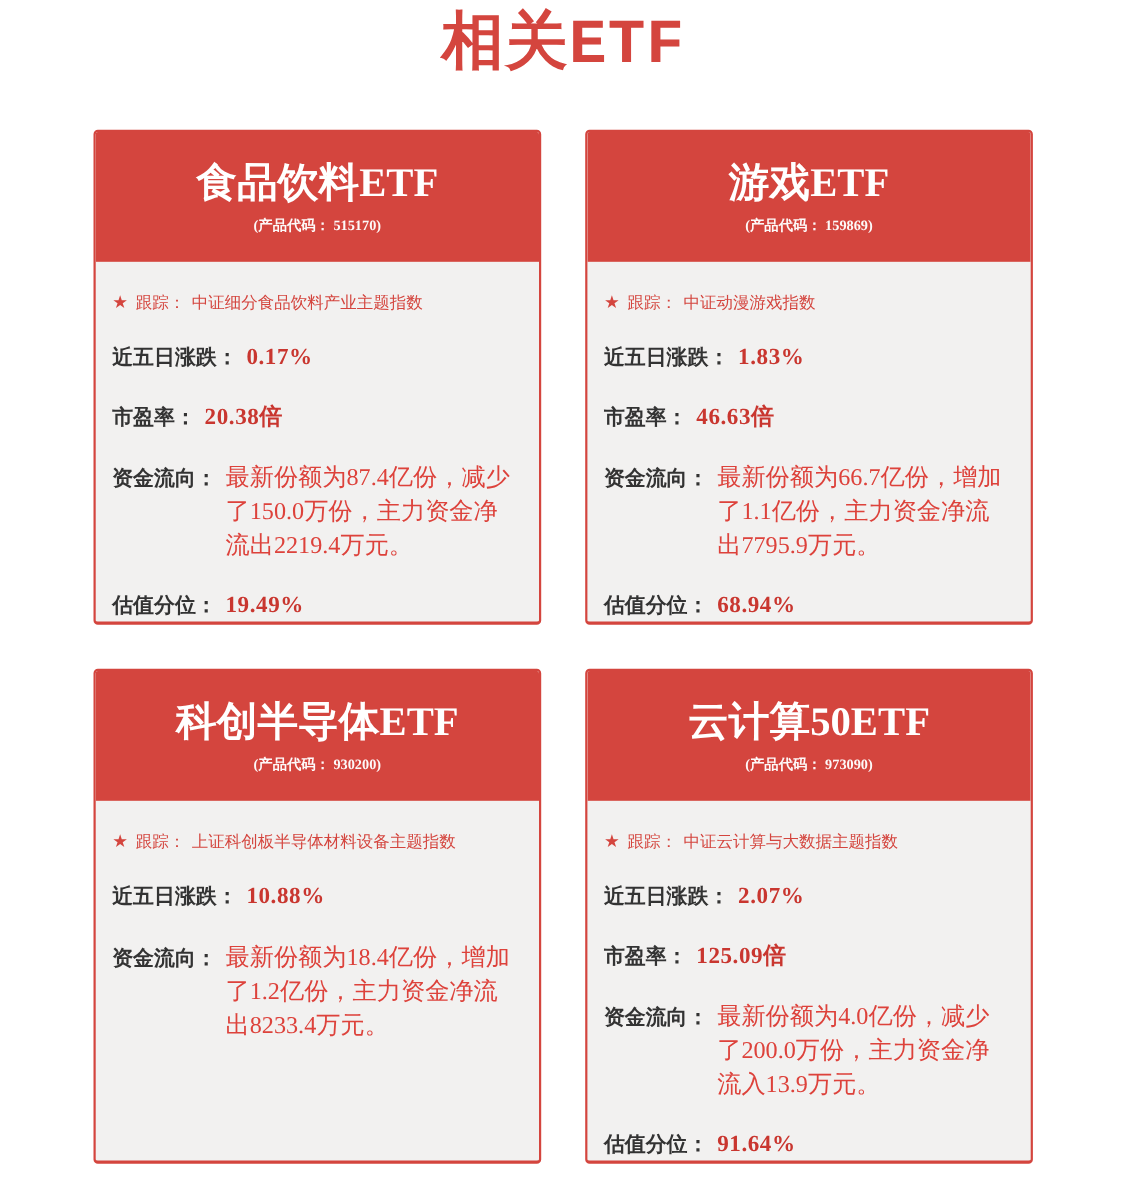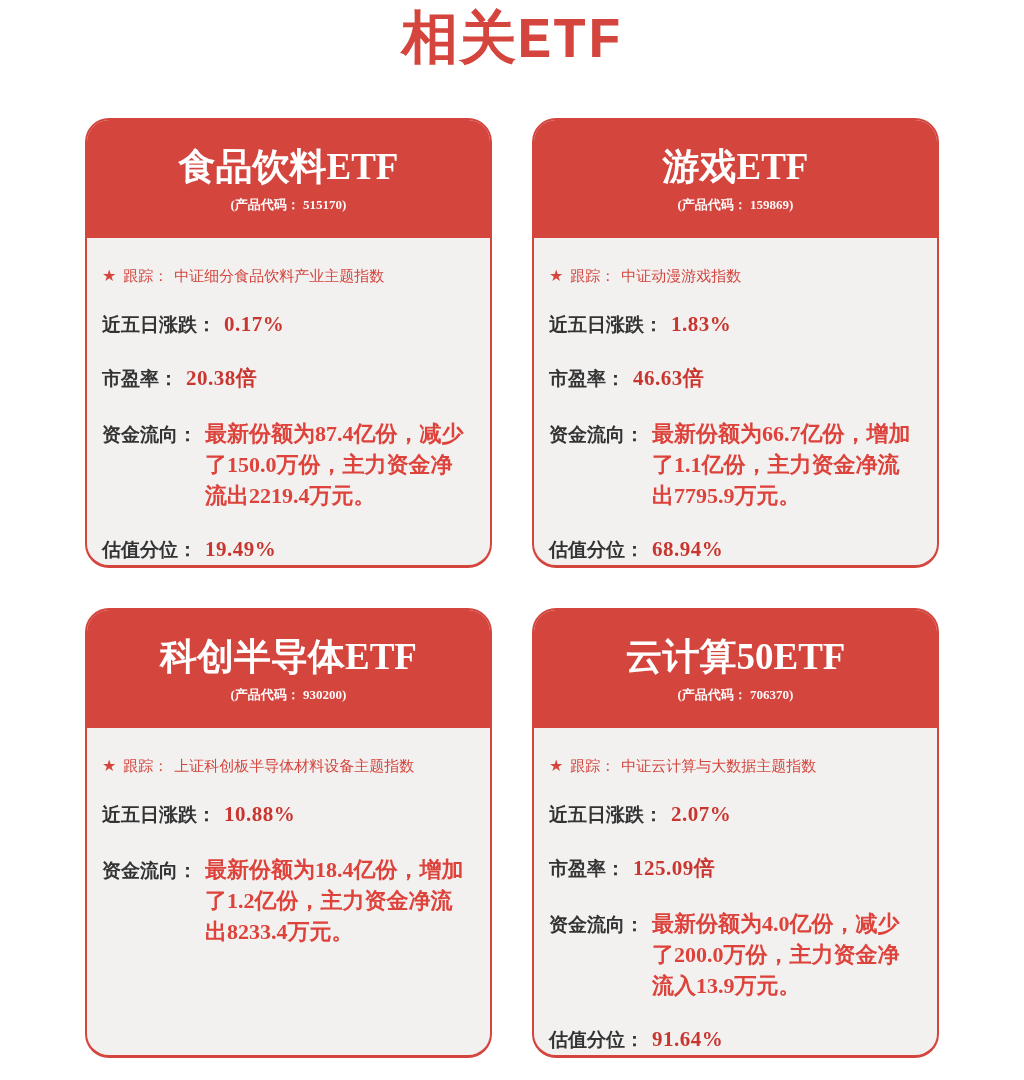--- a/index.html
+++ b/index.html
@@ -32,21 +32,21 @@
     grid-template-columns:407px 407px;
     column-gap:40px;
     row-gap:40px;
     justify-content:center;
   }
 
   .card{
     height:450px;
     border:2px solid var(--primary-red);
     border-bottom-width:3px;
-    border-radius:24px;
+    border-radius:4px;
     overflow:hidden;
     background:var(--body-bg);
     display:flex;
     flex-direction:column;
   }
 
   .card-header{
     background:var(--primary-red);
     color:#ffffff;
     text-align:center;
@@ -99,21 +99,21 @@
     flex:0 0 auto;
   }
   .row.metric .row-value{
     color:var(--value-red);
     font-weight:700;
     font-size:21px;
     letter-spacing:.5px;
   }
   .row.flow .row-value{
     color:var(--flow-red);
-    font-weight:700;
+    font-weight:400;
     font-size:22px;
     line-height:31px;
   }
 </style>
 </head>
 <body>
 
 <h1 class="page-title">相关ETF</h1>
 
 <main class="cards-grid">
@@ -192,21 +192,21 @@
   </div>
         <div class="row flow">
     <span class="row-label">资金流向：</span>
     <span class="row-value">最新份额为18.4亿份，增加了1.2亿份，主力资金净流出8233.4万元。</span>
   </div>
       </div>
   </article>
     <article class="card">
     <header class="card-header">
       <h2 class="etf-name">云计算50ETF</h2>
-      <div class="etf-code">(产品代码： 706370)</div>
+      <div class="etf-code">(产品代码： 973090)</div>
     </header>
     <div class="card-body">
       <div class="track-line">
         <span class="star-icon">★</span>
         <span class="track-label">跟踪：</span>
         <span class="track-value">中证云计算与大数据主题指数</span>
       </div>
     <div class="row metric">
     <span class="row-label">近五日涨跌：</span>
     <span class="row-value">2.07%</span>

